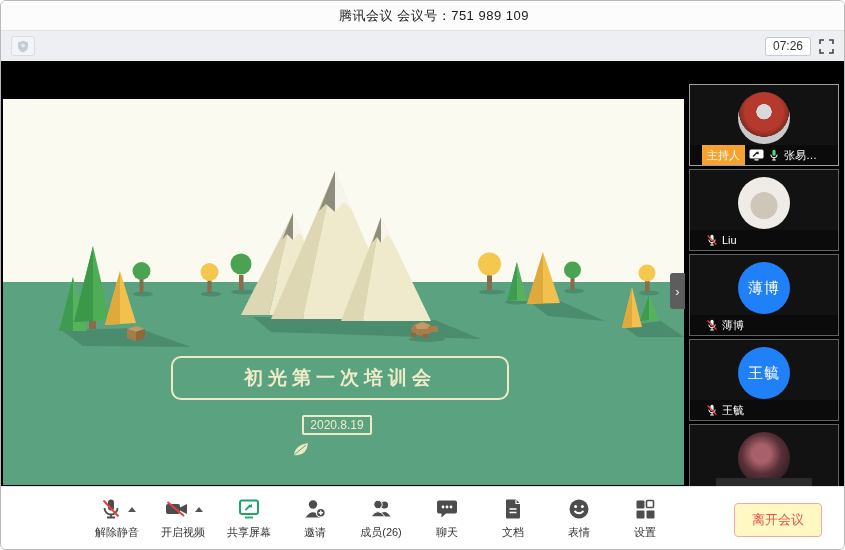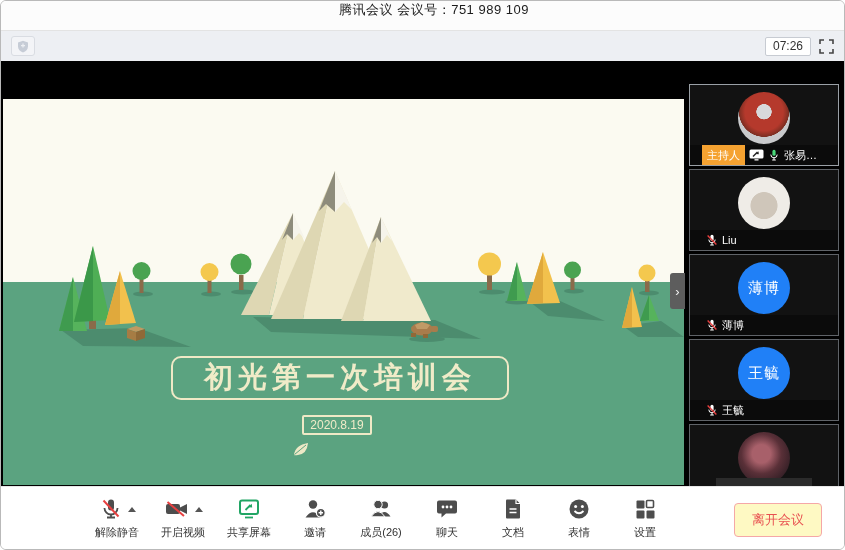--- a/index.html
+++ b/index.html
@@ -1,36 +1,36 @@
 <!DOCTYPE html>
 <html><head>
 <meta charset="utf-8">
 <style>
   * { margin:0; padding:0; box-sizing:border-box; }
   html,body { background:#ffffff; }
   body { font-family:"Liberation Sans", sans-serif; }
   .app { position:relative; width:845px; height:550px; border:1px solid #b9b9b9; border-radius:6px; overflow:hidden; background:#fff; }
 
   
-  .title-bar { position:absolute; left:0; top:0; width:100%; height:30px; background:#fcfcfc; border-bottom:1px solid #e3e3e3; display:flex; align-items:flex-start; justify-content:center;padding-left:23px; }
+  .title-bar { position:absolute; left:0; top:0; width:100%; height:30px; background:#fcfcfc; border-bottom:1px solid #e3e3e3; display:flex; align-items:center; justify-content:center;padding-left:23px; }
   .title-bar span { font-size:13px; color:#1b1b1b; letter-spacing:.5px; }
 
   
   .sub-bar { position:absolute; left:0; top:30px; width:100%; height:30px; background:#edeff3; display:flex; align-items:center; }
   .shield-btn { margin-left:10px; width:24px; height:20px; background:#f3f4f7; border:1px solid #d9dce2; border-radius:3px; display:flex; align-items:center; justify-content:center; cursor:default; }
   .sub-right { margin-left:auto; display:flex; align-items:center; gap:8px; padding-right:10px; }
   .timer-box { background:#ffffff; border:1px solid #c7cbd2; border-radius:2px; padding:1px 7px; font-size:12px; color:#333; line-height:15px; }
 
   
   .main { position:absolute; left:0; top:60px; width:100%; height:427px; background:#000; }
   .slide { position:absolute; left:2px; top:38px; width:683px; height:386px; background:#fbfaf1; overflow:hidden; }
   .scene { position:absolute; left:0; top:0; }
 
   .slide-title-box { position:absolute; left:168px; top:257px; width:338px; height:44px; border:2px solid #efe9c6; border-radius:10px; display:flex; align-items:center; justify-content:center; }
-  .slide-title-box span { font-size:29px; font-weight:bold; color:#f0ebc8; letter-spacing:5px; }
+  .slide-title-box span { font-size:19px; font-weight:bold; color:#f0ebc8; letter-spacing:5px; }
   .slide-date-box { position:absolute; left:299px; top:316px; width:70px; height:20px; border:2px solid #efe9c6; border-radius:2px; display:flex; align-items:center; justify-content:center; font-size:12px; color:#f0ebc8; }
   .leaf { position:absolute; left:288px; top:342px; }
 
   .collapse-tab { position:absolute; left:669px; top:212px; width:15px; height:36px; background:#5d5d5d; border-radius:3px 0 0 3px; display:flex; align-items:center; justify-content:center; color:#f2f2f2; font-size:13px; cursor:pointer; z-index:5; }
 
   
   .sidebar { position:absolute; right:0; top:0; width:160px; height:427px; background:#000; overflow:hidden; }
   .tile { position:relative; margin:0 0 3px 5px; width:150px; height:82px; background:#121212; border:1px solid #5f6368; overflow:hidden; }
   .tile.first { margin-top:23px; border-color:#9aa0a6; }
   .tile.cut { height:120px; }

